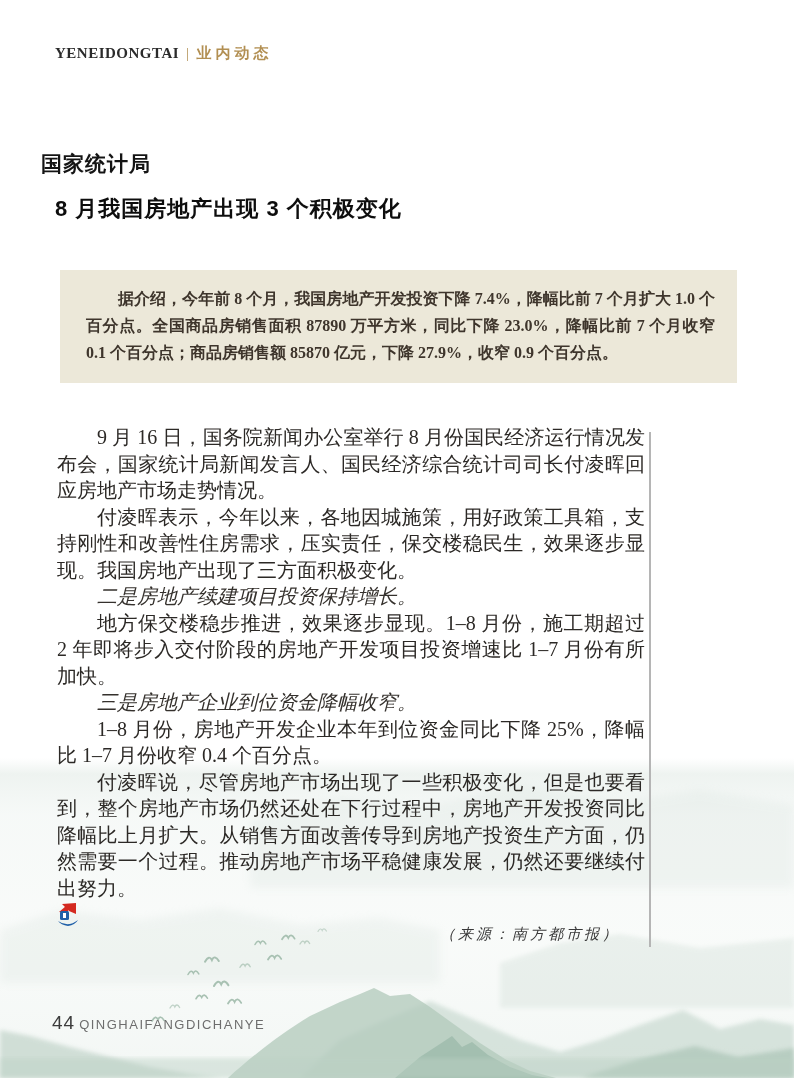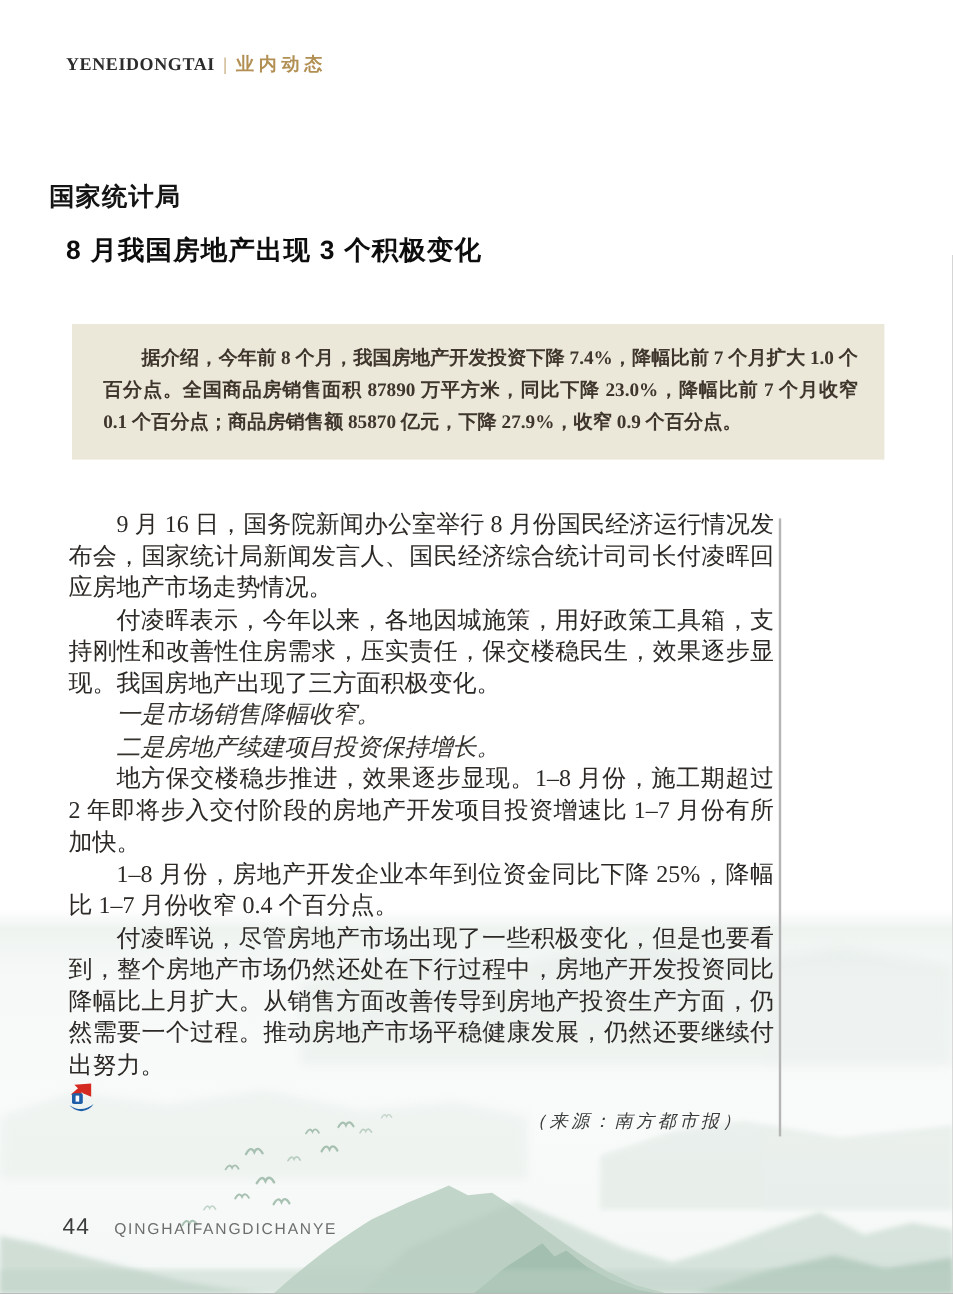--- a/index.html
+++ b/index.html
@@ -56,21 +56,21 @@
   
   .end-logo{position:absolute;left:55px;top:901px;width:26px;height:28px;}
   .source-line{
     position:absolute;left:57px;top:925px;width:563px;
     text-align:right;font-style:italic;
     font-size:15px;letter-spacing:3px;color:#3a3a3a;
   }
   
   .footer{
     position:absolute;left:52px;top:1012px;
-    display:flex;align-items:baseline;gap:20px;
+    display:flex;align-items:baseline;gap:4px;
     font-family:"Liberation Sans","DejaVu Sans",sans-serif;
   }
   .footer .pagenum{font-size:19px;color:#3c3c3c;letter-spacing:1px;}
   .footer .journal{font-size:13px;color:#6d6d6d;letter-spacing:1.5px;}
   
   .watermark{position:absolute;left:0;top:758px;width:794px;height:320px;pointer-events:none;}
   .content-layer{position:relative;z-index:2;}
 </style>
 </head>
 <body>
@@ -144,23 +144,23 @@
     <div class="kicker">国家统计局</div>
     <h1 class="headline" style="margin:0;">8 月我国房地产出现 3 个积极变化</h1>
 
     <div class="summary-box">
       <p>据介绍，今年前 8 个月，我国房地产开发投资下降 7.4%，降幅比前 7 个月扩大 1.0 个百分点。全国商品房销售面积 87890 万平方米，同比下降 23.0%，降幅比前 7 个月收窄 0.1 个百分点；商品房销售额 85870 亿元，下降 27.9%，收窄 0.9 个百分点。</p>
     </div>
 
     <div class="body-col">
       <p>9 月 16 日，国务院新闻办公室举行 8 月份国民经济运行情况发布会，国家统计局新闻发言人、国民经济综合统计司司长付凌晖回应房地产市场走势情况。</p>
       <p>付凌晖表示，今年以来，各地因城施策，用好政策工具箱，支持刚性和改善性住房需求，压实责任，保交楼稳民生，效果逐步显现。我国房地产出现了三方面积极变化。</p>
-      <p class="em">一是市场销售降幅收窄。</p>
       <p class="em">二是房地产续建项目投资保持增长。</p>
       <p>地方保交楼稳步推进，效果逐步显现。1–8 月份，施工期超过 2 年即将步入交付阶段的房地产开发项目投资增速比 1–7 月份有所加快。</p>
+      <p class="em">三是房地产企业到位资金降幅收窄。</p>
       <p>1–8 月份，房地产开发企业本年到位资金同比下降 25%，降幅比 1–7 月份收窄 0.4 个百分点。</p>
       <p>付凌晖说，尽管房地产市场出现了一些积极变化，但是也要看到，整个房地产市场仍然还处在下行过程中，房地产开发投资同比降幅比上月扩大。从销售方面改善传导到房地产投资生产方面，仍然需要一个过程。推动房地产市场平稳健康发展，仍然还要继续付出努力。</p>
     </div>
 
     <div class="divider-line"></div>
 
     <svg class="end-logo" viewBox="0 0 26 28" xmlns="http://www.w3.org/2000/svg" aria-hidden="true">
       <polygon points="7,3 21,2 21,13 14,10" fill="#d42a20"></polygon>
       <polygon points="4,11 11,5 13,7 13,12" fill="#d42a20"></polygon>
       <rect x="5" y="10" width="9" height="9" rx="1.5" fill="#1f5fa8"></rect>

